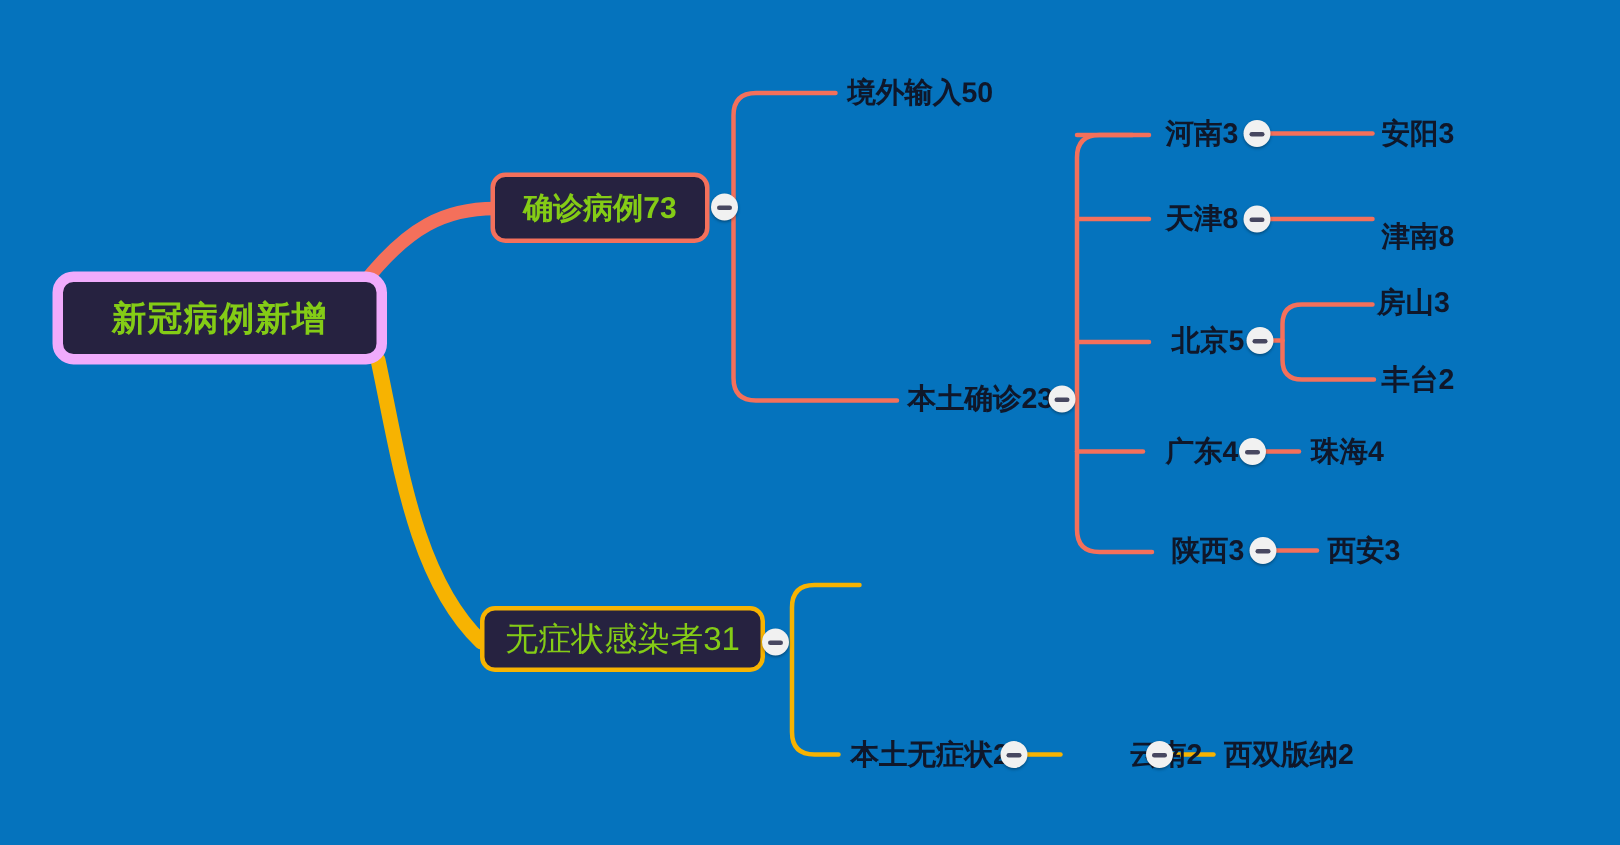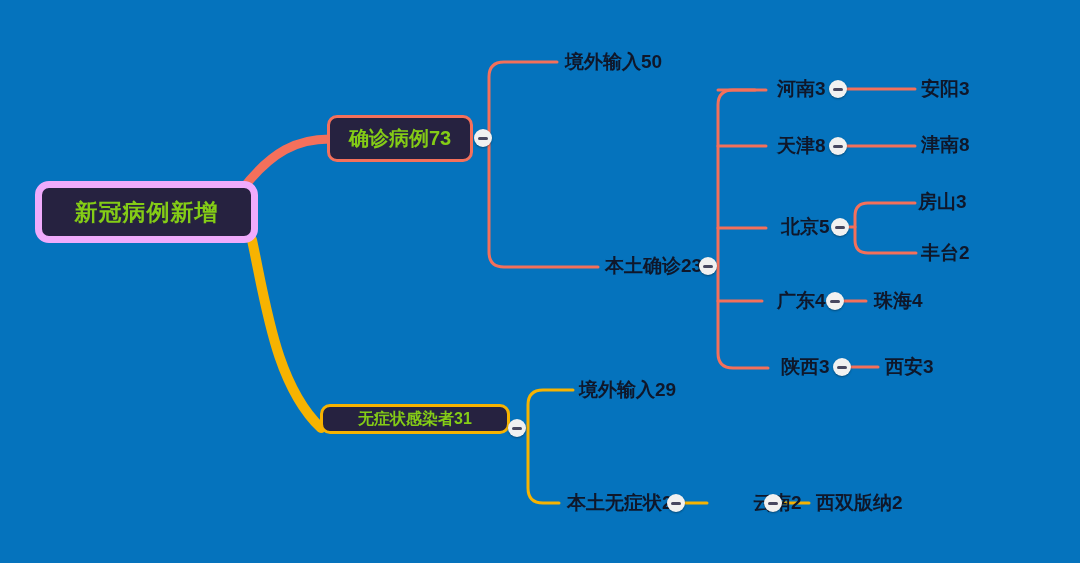--- a/index.html
+++ b/index.html
@@ -26,23 +26,23 @@
     left:35px;top:181px;width:223px;height:62px;
     border:7px solid #f0abfc;border-radius:14px;
     font-size:23px;font-weight:700;letter-spacing:1px;
   }
   .node-confirmed{
     left:327px;top:115px;width:146px;height:47px;
     border:3px solid #F4705B;border-radius:10px;
     font-size:20px;font-weight:600;
   }
   .node-asymptomatic{
-    left:320px;top:404px;width:190px;height:30px;
+    left:320px;top:404px;width:190px;height:44px;
     border:3px solid #F7B301;border-radius:10px;
-    font-size:16px;font-weight:700;
+    font-size:22px;font-weight:400;
   }
   .leaf{
     position:absolute;
     transform:translateY(-50%);
     color:#0f172a;
     font-size:19px;font-weight:600;
     white-space:nowrap;
     cursor:pointer;
   }
   .minus{
@@ -94,33 +94,32 @@
   <div class="node node-confirmed">确诊病例73</div>
   <div class="node node-asymptomatic">无症状感染者31</div>
 
   <div class="leaf" style="left:565px;top:62px">境外输入50</div>
   <div class="leaf" style="left:605px;top:266px">本土确诊23</div>
 
   <div class="leaf" style="left:777px;top:89px">河南3</div>
   <div class="leaf" style="left:921px;top:89px">安阳3</div>
 
   <div class="leaf" style="left:777px;top:146px">天津8</div>
-  <div class="leaf" style="left:921px;top:145px">津南8</div>
+  <div class="leaf" style="left:921px;top:158px">津南8</div>
 
   <div class="leaf" style="left:781px;top:227px">北京5</div>
   <div class="leaf" style="left:918px;top:202px">房山3</div>
   <div class="leaf" style="left:921px;top:253px">丰台2</div>
 
   <div class="leaf" style="left:777px;top:301px">广东4</div>
   <div class="leaf" style="left:874px;top:301px">珠海4</div>
 
   <div class="leaf" style="left:781px;top:367px">陕西3</div>
   <div class="leaf" style="left:885px;top:367px">西安3</div>
 
-  <div class="leaf" style="left:579px;top:390px">境外输入29</div>
   <div class="leaf" style="left:567px;top:503px">本土无症状2</div>
   <div class="leaf" style="left:753px;top:503px">云南2</div>
   <div class="leaf" style="left:816px;top:503px">西双版纳2</div>
 
   <div class="minus" style="left:483px;top:138px"></div>
   <div class="minus" style="left:708px;top:266px"></div>
   <div class="minus" style="left:838px;top:89px"></div>
   <div class="minus" style="left:838px;top:146px"></div>
   <div class="minus" style="left:840px;top:227px"></div>
   <div class="minus" style="left:835px;top:301px"></div>

